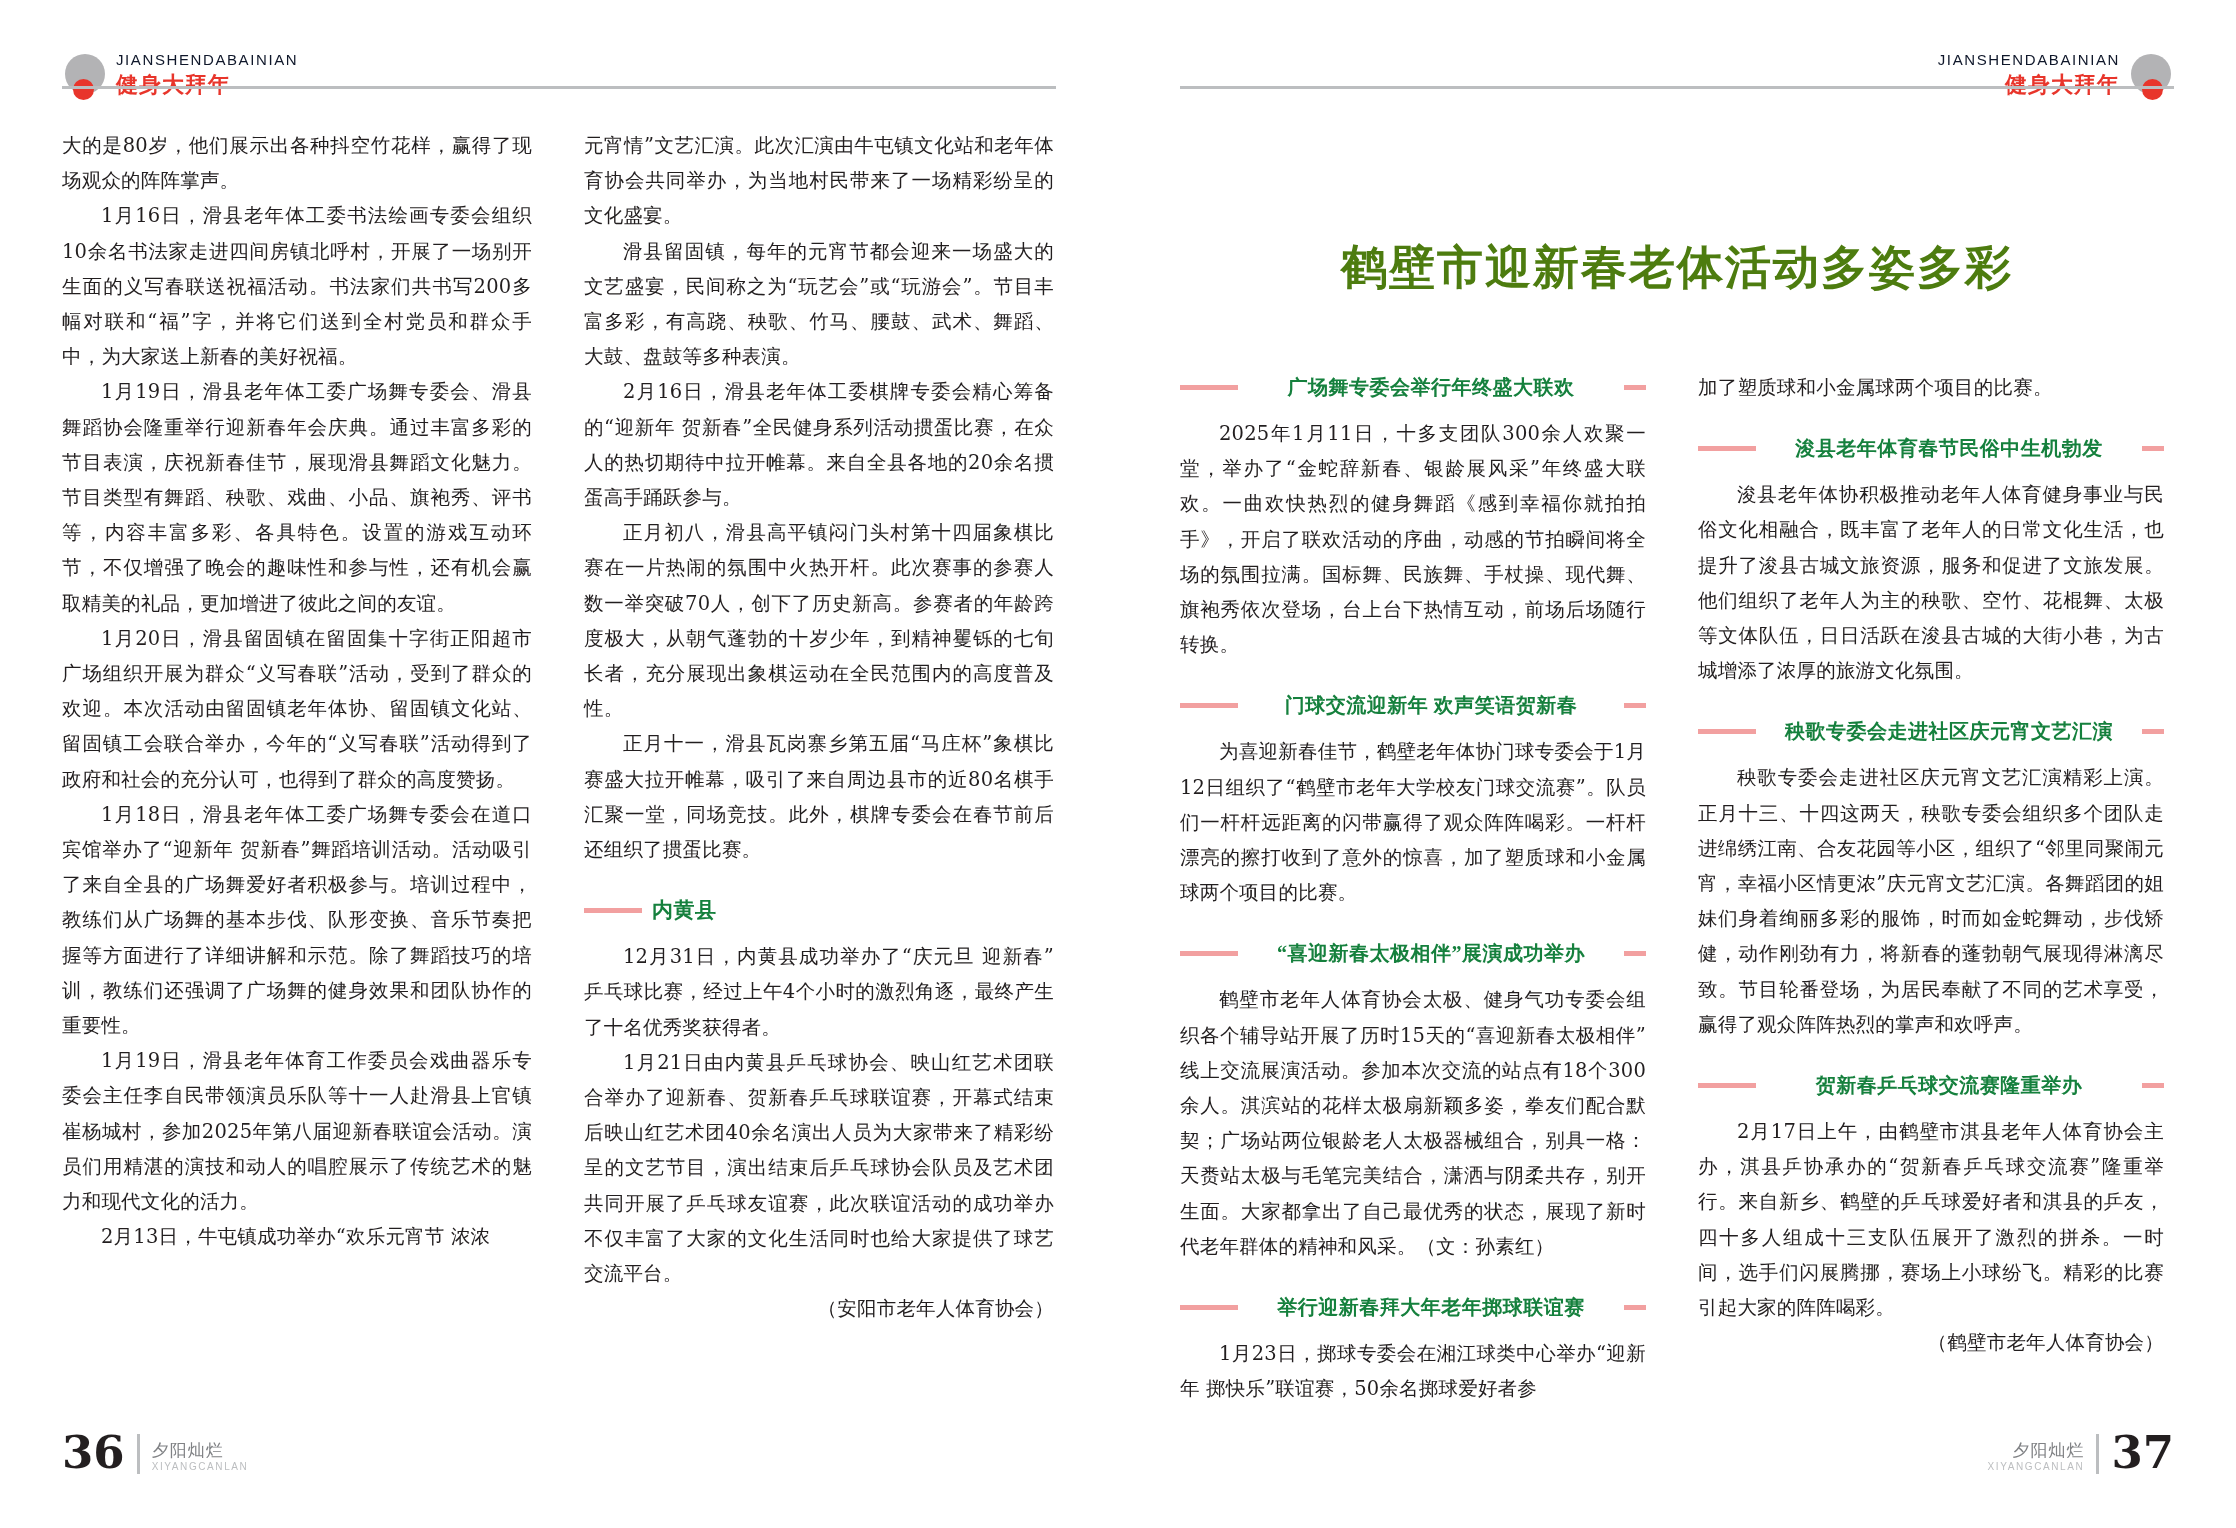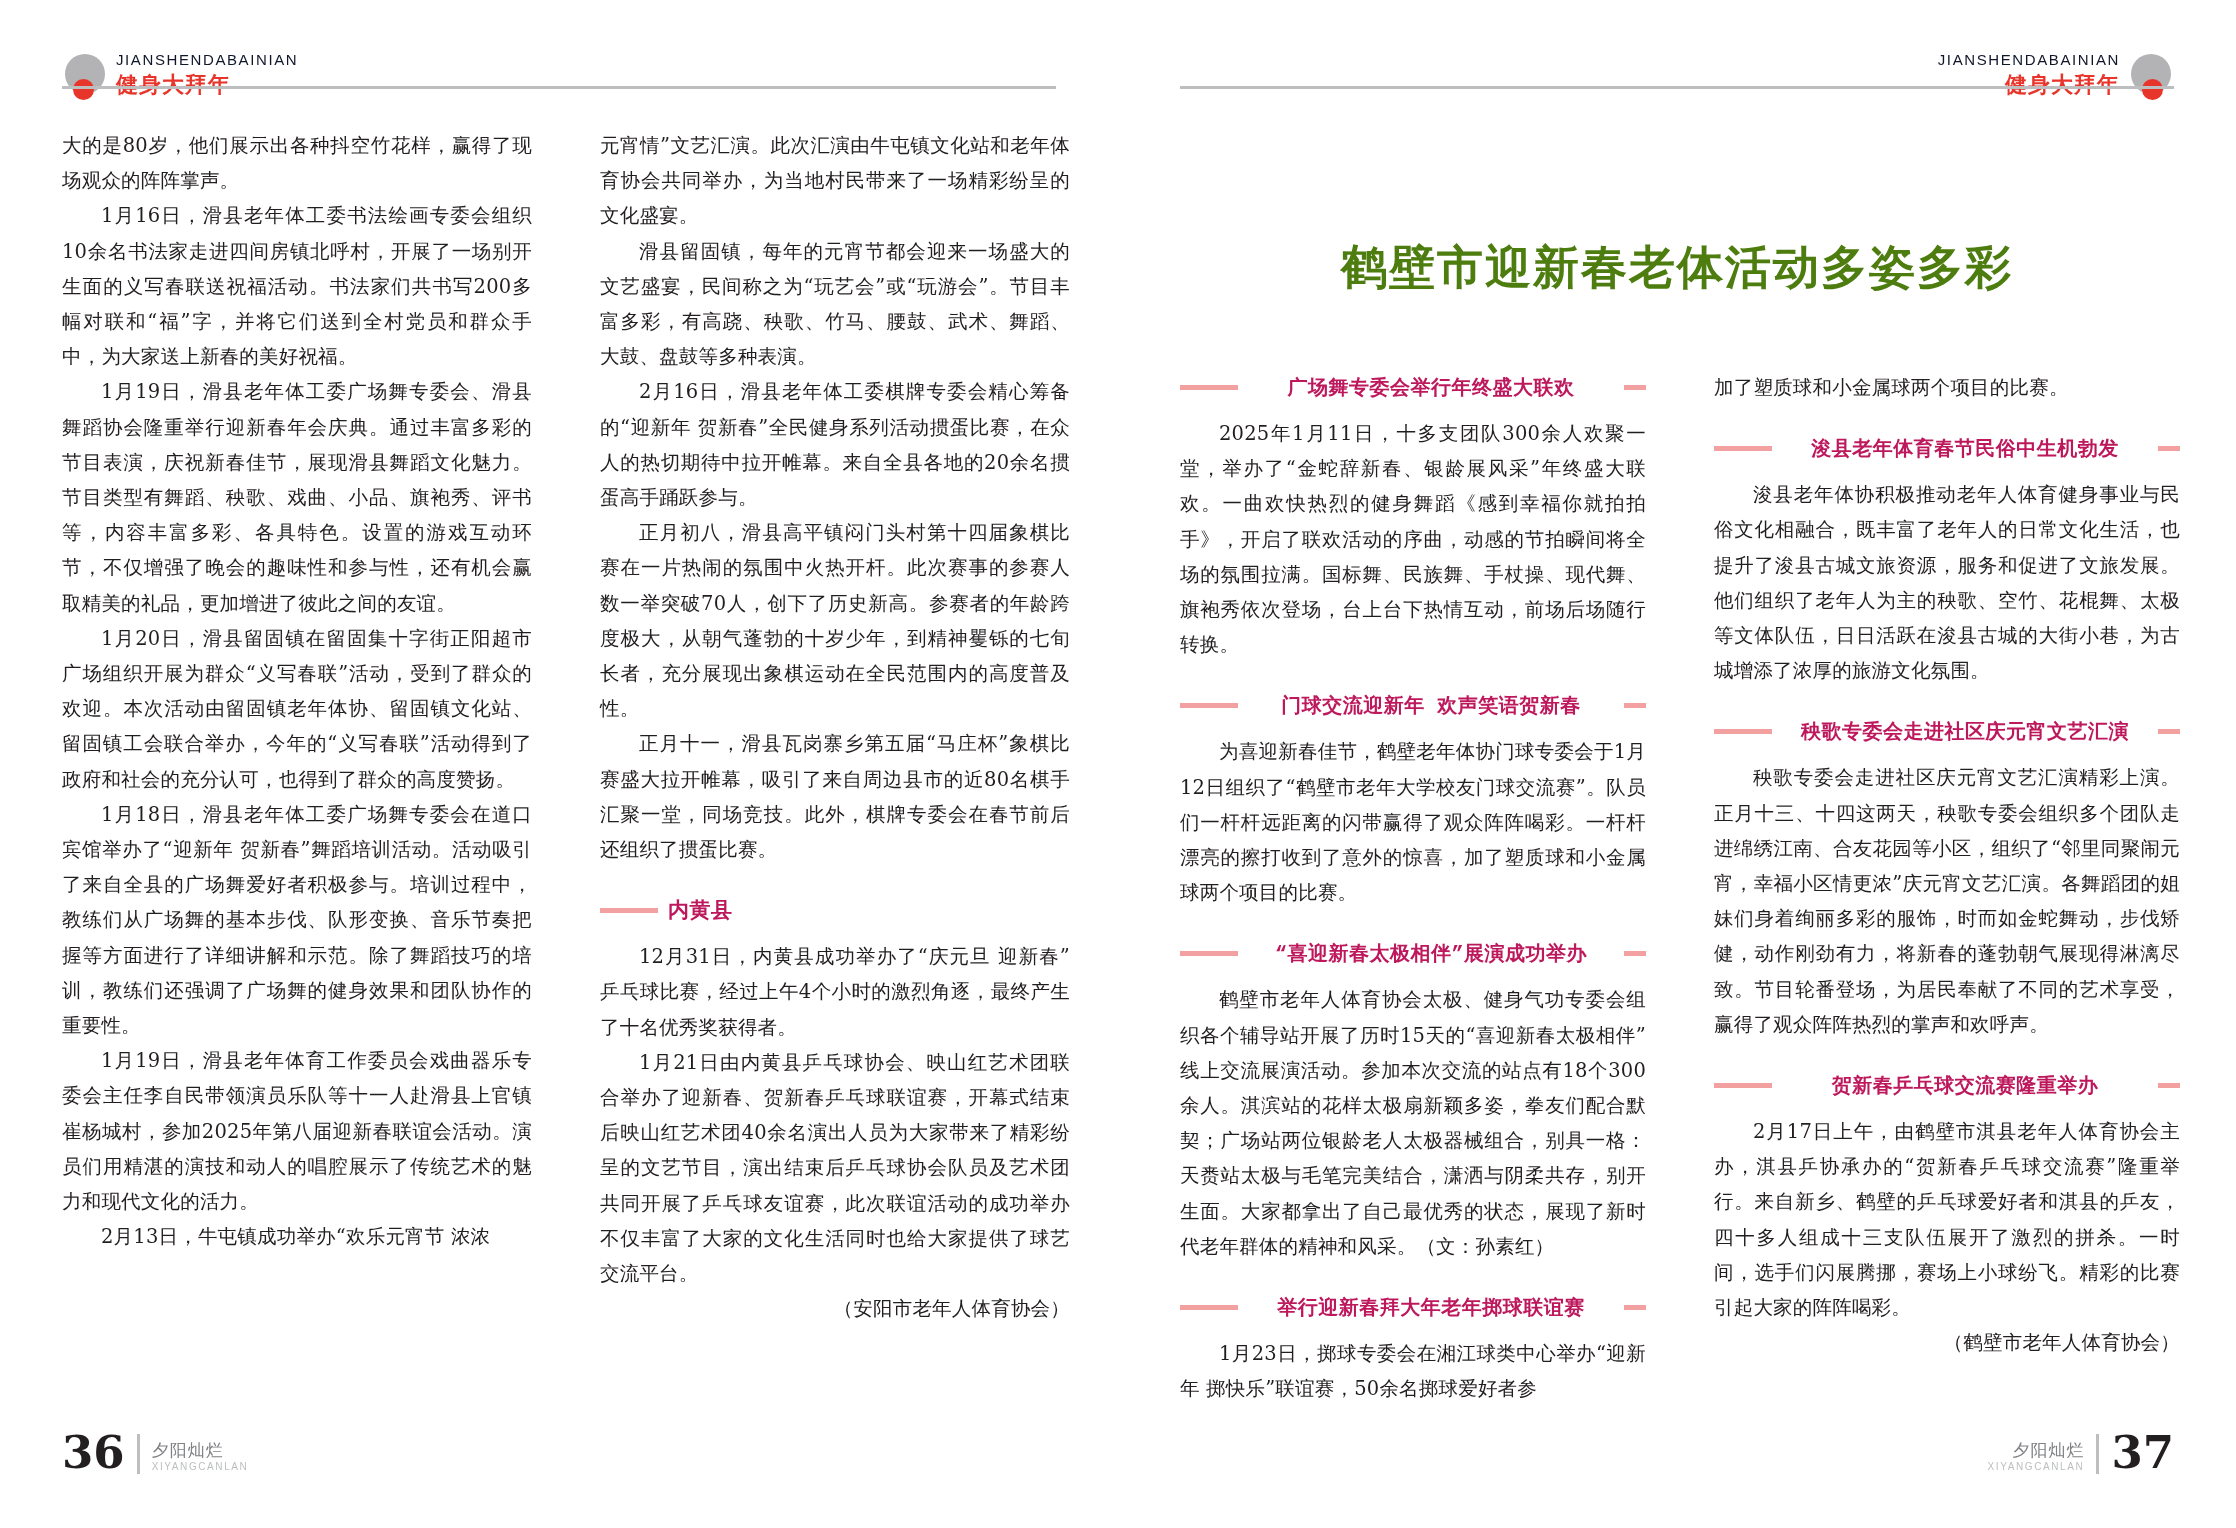--- a/index.html
+++ b/index.html
@@ -97,21 +97,21 @@
   .rh-rule-right { left: 62px;  right: 62px; }
 
   
   .cols {
     position: absolute;
     top: 128px;
     left: 62px;
     right: 62px;
     bottom: 150px;
     display: flex;
-    gap: 68px;
+    gap: 52px;
   }
   .col {
     width: 470px;
     flex: none;
   }
   .page-right .col { width: 466px; }
 
   p.bodytext {
     margin: 0;
     font-family: "DejaVu Serif", "Liberation Serif", serif;
@@ -154,24 +154,24 @@
     height: 34px;
   }
   .sec-head .rule {
     height: 5px;
     background: #f2a0a0;
     flex: none;
   }
   .sec-head .rule-long  { width: 58px; }
   .sec-head .rule-short { width: 22px; }
   .sec-head .sec-label {
-    font-family: Liberation Mono, monospace;
+    font-family: Liberation Serif, serif;
     font-size: 20px;
     font-weight: bold;
-    color: #be185d;
+    color: #15803d;
     letter-spacing: 0.5px;
     white-space: nowrap;
     flex: 1;
     text-align: center;
   }
   .sec-gap { height: 26px; }
 
   
   .sec-head-small .sec-label { font-size: 21px; }
 

